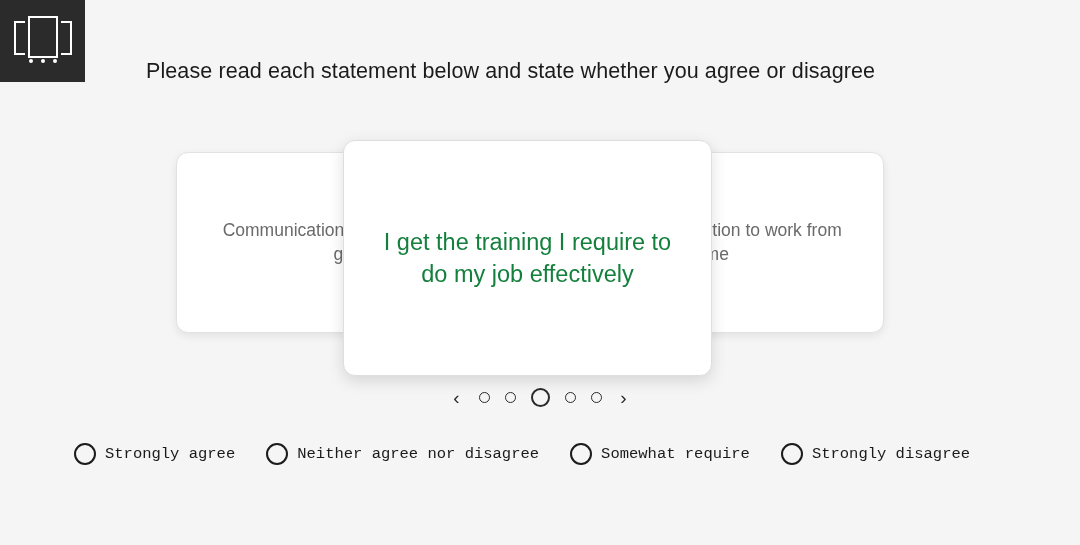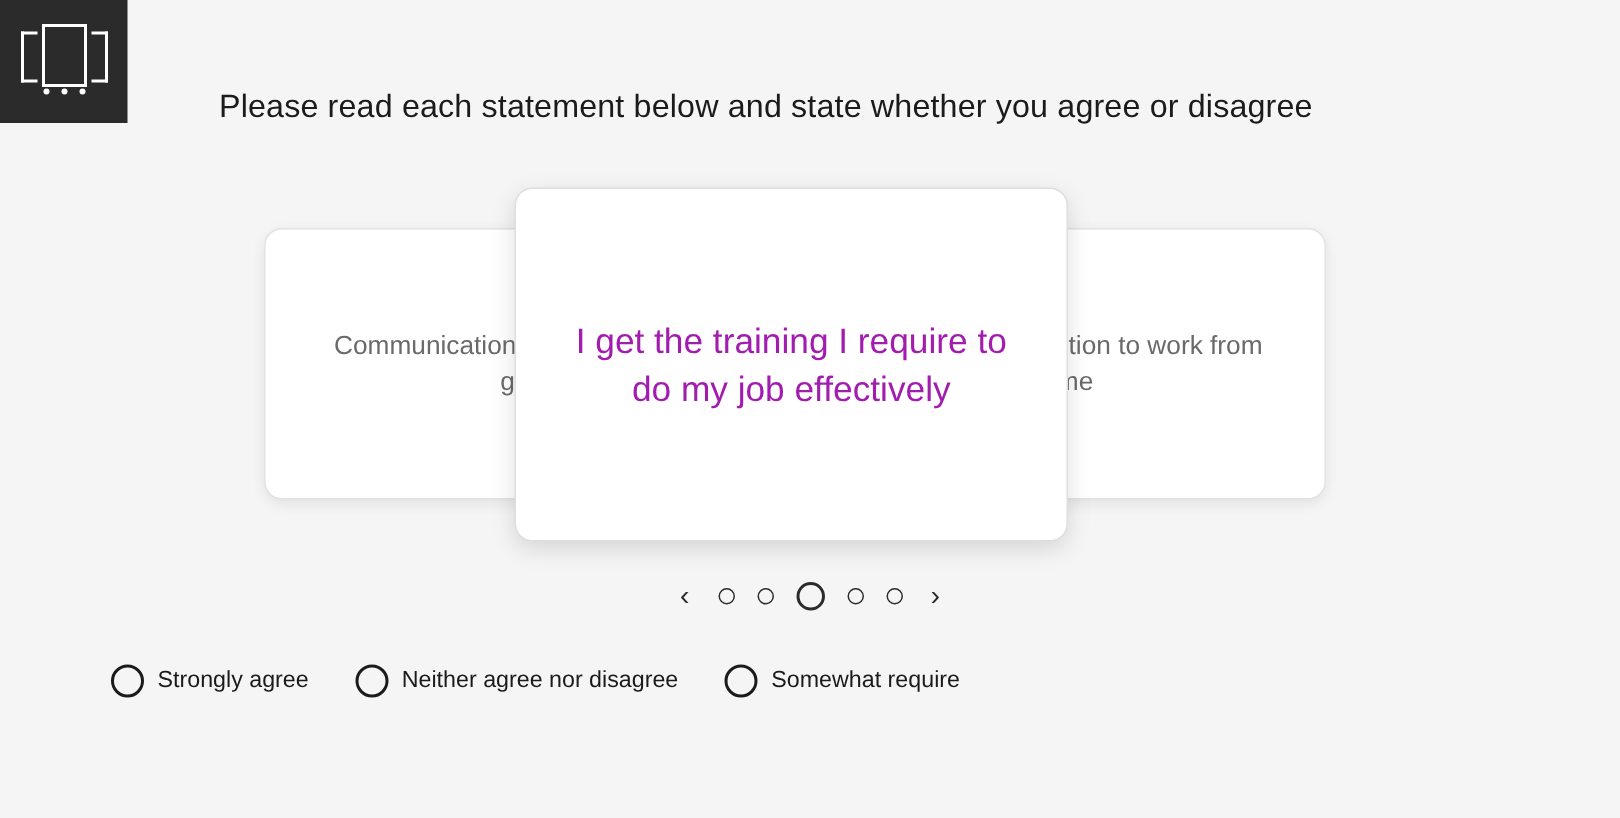--- a/index.html
+++ b/index.html
@@ -102,25 +102,25 @@
     height: 181px;
     font-size: 17.5px;
     color: #6a6a6a;
     line-height: 1.35;
     z-index: 1;
   }
   .card-prev { left: 176px; }
   .card-next { left: 530px; }
   .card-active {
     left: 343px;
-    top: 15px;
+    top: 30px;
     width: 369px;
     height: 236px;
     font-size: 23.5px;
-    color: #a21caf;
+    color: #15803d;
     line-height: 1.38;
     z-index: 3;
     border-color: #dedede;
     box-shadow: 0 5px 16px rgba(0,0,0,0.13);
   }
   .card-text { padding: 0 26px; }
   .card-active .card-text { padding: 0 30px; }
 
   
   .pager {
@@ -156,20 +156,21 @@
   }
 
   
   .options {
     position: absolute;
     left: 74px;
     top: 443px;
     display: flex;
     align-items: center;
     gap: 31px;
+    font-family: Liberation Mono, monospace;
   }
   .option {
     display: flex;
     align-items: center;
     gap: 9px;
   }
   .radio {
     width: 22px;
     height: 22px;
     border: 2.5px solid #1b1b1b;
@@ -254,14 +255,18 @@
   <div class="option">
     <span class="radio"></span>
     <span class="option-label">Neither agree nor disagree</span>
   </div>
 
   <div class="option">
     <span class="radio"></span>
     <span class="option-label">Somewhat require</span>
   </div>
 
+  <div class="option">
+    <span class="radio"></span>
+    <span class="option-label">Strongly disagree</span>
+  </div>
 
 </div>
 
 </body></html>

